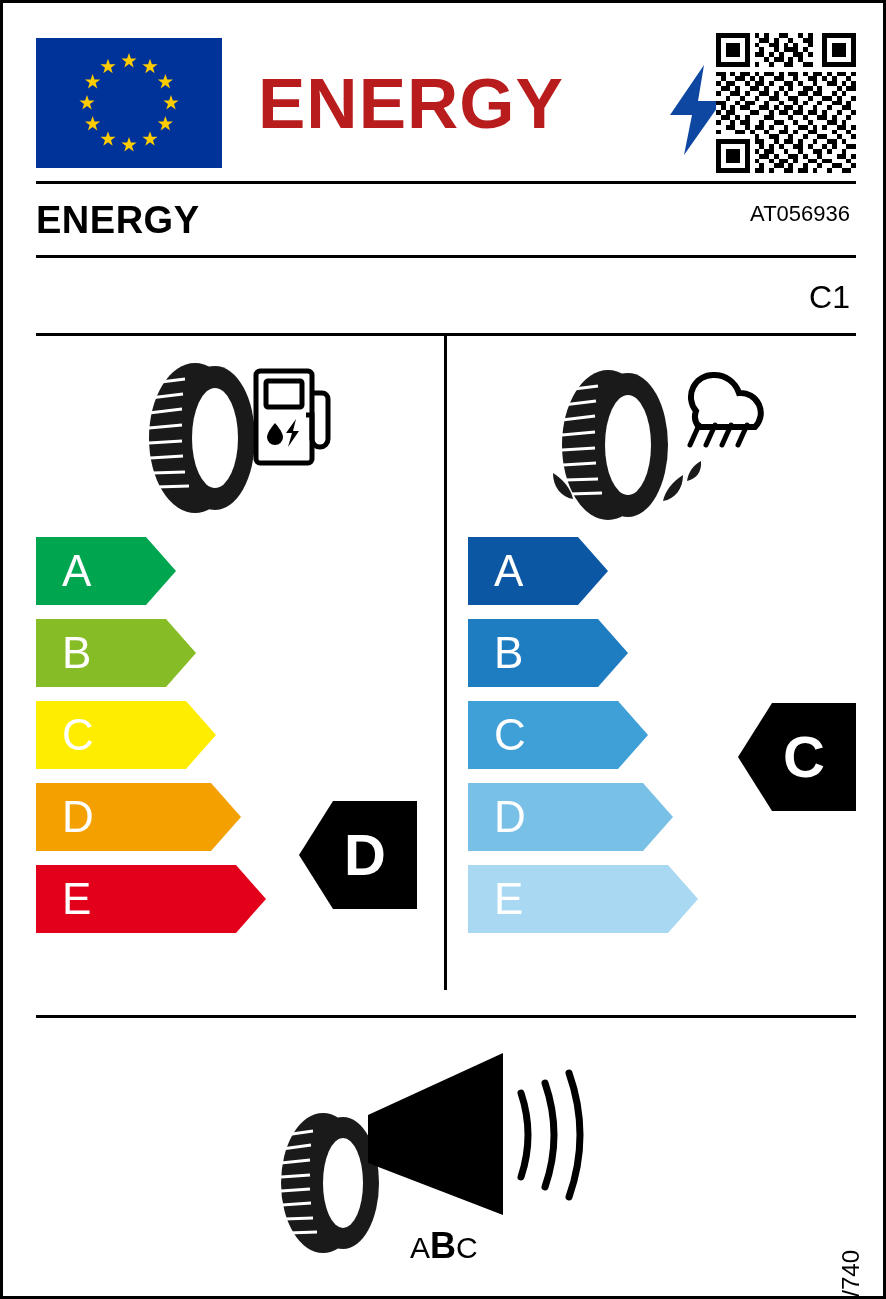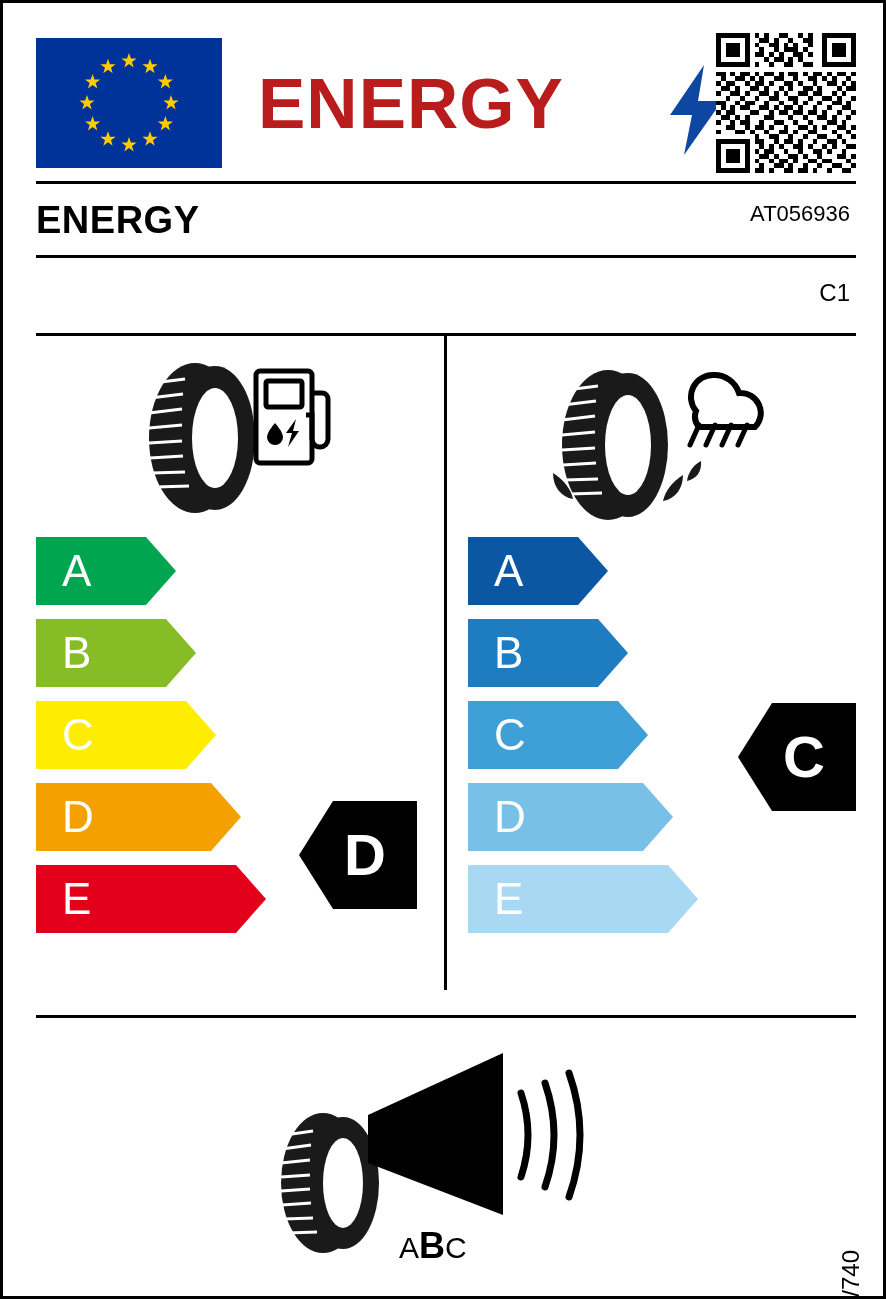--- a/index.html
+++ b/index.html
@@ -91,21 +91,21 @@
   .tyre-size {
     position: absolute;
     left: 33px;
     top: 272px;
     font-size: 38px;
   }
   .tyre-class {
     position: absolute;
     right: 33px;
     top: 276px;
-    font-size: 24px;
+    font-size: 32px;
     margin-left: 24px;
   }
 
   
   .divider-vert {
     position: absolute;
     left: 441px;
     top: 332px;
     width: 3px;
     height: 655px;
@@ -188,21 +188,21 @@
     top: 1105px;
     font-size: 46px;
     font-weight: bold;
   }
   .noise-db .unit {
     font-size: 34px;
     font-weight: normal;
   }
   .noise-class {
     position: absolute;
-    left: 396px;
+    left: 407px;
     top: 1222px;
     font-size: 30px;
   }
   .noise-class .sel {
     font-size: 36px;
     font-weight: bold;
   }
 
   .reg {
     position: absolute;

